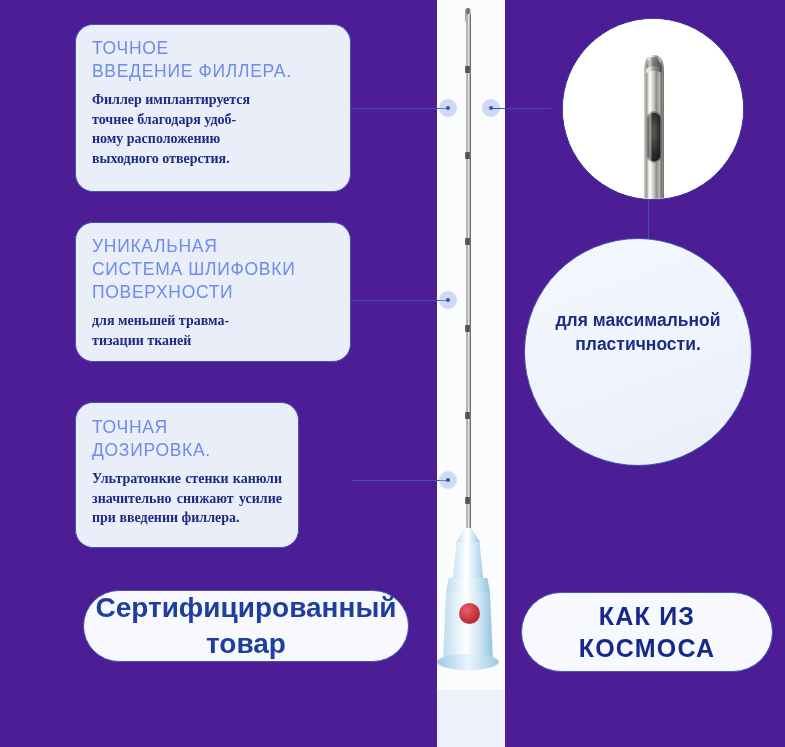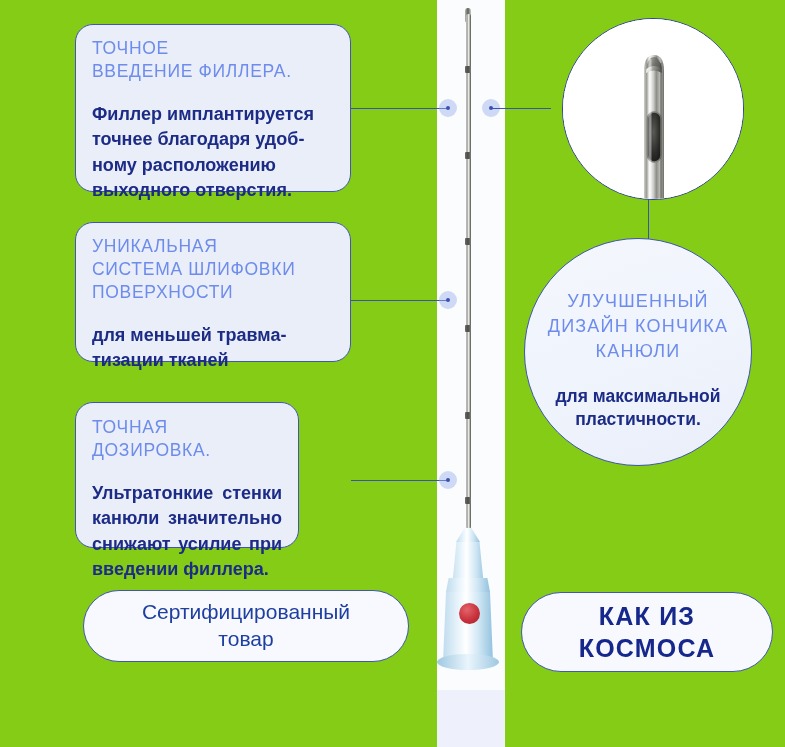--- a/index.html
+++ b/index.html
@@ -4,21 +4,21 @@
 <style>
   html, body {
     margin: 0;
     padding: 0;
     background: #e7ebf7;
   }
   #root {
     position: relative;
     width: 785px;
     height: 747px;
-    background: #84cc16;
+    background: #4c1d95;
     font-family: "Liberation Sans", sans-serif;
     overflow: hidden;
   }
 
   
   .strip {
     position: absolute;
     top: 0;
     background: #eef1fb;
   }
@@ -39,25 +39,26 @@
   .bx-title {
     color: #6d8ceb;
     font-size: 17.5px;
     font-weight: 400;
     letter-spacing: 0.7px;
     line-height: 1.32;
     white-space: pre-line;
   }
   .bx-body {
     color: #1b2b86;
-    font-size: 18px;
+    font-size: 14px;
     font-weight: 700;
     line-height: 1.4;
     white-space: pre-line;
-    margin-top: 19px;
+    margin-top: 7px;
+    font-family: Liberation Serif, serif;
   }
   .bx-body.justify {
     white-space: normal;
     text-align: justify;
     text-align-last: left;
   }
 
   
   .pill {
     position: absolute;
@@ -65,22 +66,22 @@
     border: 1.4px solid #4156b4;
     border-radius: 40px;
     background: #f7f9fe;
     display: flex;
     align-items: center;
     justify-content: center;
     text-align: center;
   }
   .pill-text {
     color: #1e3fa0;
-    font-size: 21px;
-    font-weight: 400;
+    font-size: 28px;
+    font-weight: 700;
     line-height: 1.28;
     white-space: pre-line;
   }
   .pill-text.bold {
     font-weight: 700;
     font-size: 25px;
     letter-spacing: 1.2px;
     color: #16288c;
   }
 
@@ -229,23 +230,20 @@
 тизации тканей</div>
   </div>
 
   <div class="info-box" style="left:75px; top:402px; width:224px; height:146px; padding-top:13px;">
     <div class="bx-title">ТОЧНАЯ ДОЗИРОВКА.</div>
     <div class="bx-body justify">Ультратонкие стенки канюли значительно снижают усилие при введении филлера.</div>
   </div>
 
   <div class="circle-outline" style="left:524px; top:238px; width:228px; height:228px;">
     <div class="circle-text" style="top:50px;">
-      <div class="ct-title">УЛУЧШЕННЫЙ
-ДИЗАЙН КОНЧИКА
-КАНЮЛИ</div>
       <div class="ct-body">для максимальной
 пластичности.</div>
     </div>
   </div>
 
   <div class="photo-circle" style="left:562px; top:18px; width:182px; height:182px;">
     <svg width="182" height="182" viewBox="0 0 182 182">
       <defs>
         <linearGradient id="tubeGrad" x1="0" y1="0" x2="1" y2="0">
           <stop offset="0%" stop-color="#cfcfcb"></stop>

